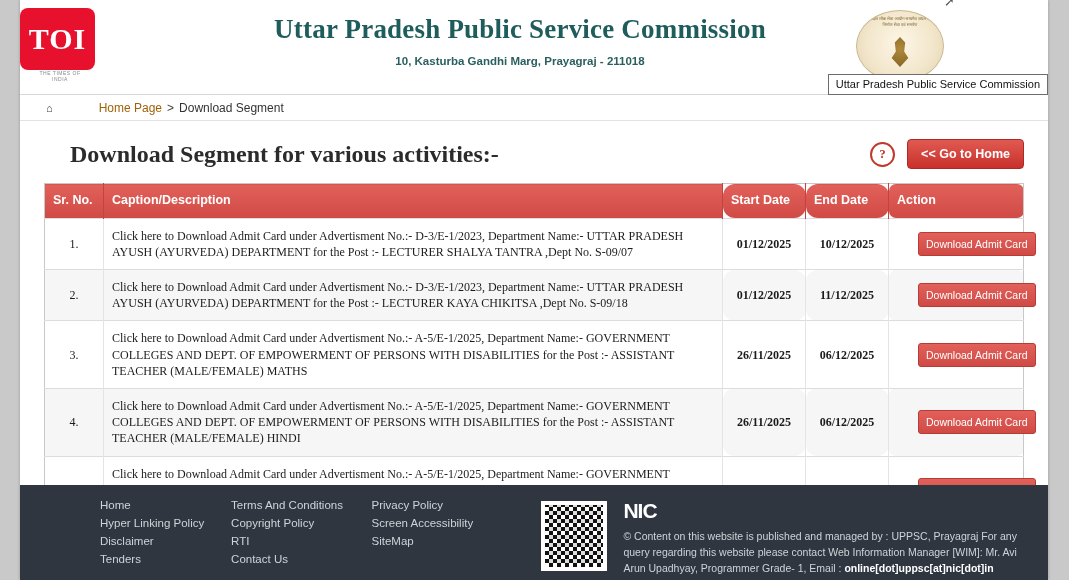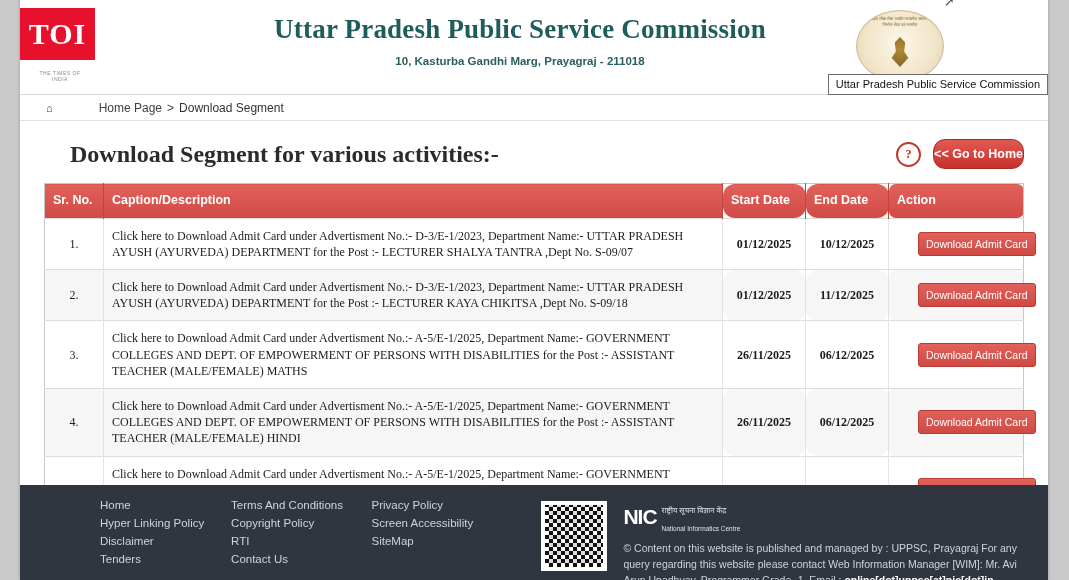--- a/index.html
+++ b/index.html
@@ -34,30 +34,31 @@
     position: relative;
     height: 94px;
     background: #ffffff;
     border-bottom: 1px solid #d8d8d8;
   }
   .toi-logo {
     position: absolute;
     left: 0px;
     top: 8px;
     width: 75px;
-    height: 52px;
+    height: 62px;
     background: #e8112d;
     color: #ffffff;
     font-family: "Liberation Serif", serif;
     font-weight: bold;
     font-size: 30px;
     letter-spacing: 1px;
     display: flex;
     align-items: center;
     justify-content: center;
+    border-radius: 8px;
   }
   .toi-stem {
     position: absolute;
     left: 68px;
     top: 14px;
     width: 14px;
     height: 66px;
     background: linear-gradient(180deg,#cfcfcf 0%, #9a9a9a 100%);
     transform: skewX(-4deg);
     z-index: -1;
@@ -152,21 +153,21 @@
     padding-left: 26px;
     font-size: 12px;
     color: #333;
   }
   .breadcrumb .home-icon {
     color: #444;
     font-size: 11px;
     margin-right: 6px;
   }
   .breadcrumb a {
-    color: #404040;
+    color: #a16207;
     text-decoration: none;
     padding-left: 40px;
   }
   .breadcrumb .sep { margin: 0 5px; color: #444; }
   .breadcrumb .current { color: #333; }
 
   
   .content {
     background: #ffffff;
     padding: 10px 24px 0 24px;
@@ -200,24 +201,24 @@
     display: flex;
     align-items: center;
     justify-content: center;
     font-family: "Liberation Serif", serif;
   }
   .go-home-btn {
     background: #d9534f;
     background: linear-gradient(180deg,#e05a51 0%, #c9302c 100%);
     color: #ffffff;
     border: 1px solid #ac2925;
-    border-radius: 12px;
+    border-radius: 4px;
     font-size: 12.5px;
     font-weight: bold;
-    padding: 7px 0;
+    padding: 7px 13px;
     cursor: pointer;
   }
 
   table.dl-table {
     width: 100%;
     border-collapse: collapse;
     border: 1px solid #c8c8c8;
     table-layout: fixed;
   }
   table.dl-table thead th {
@@ -451,24 +452,20 @@
             <a href="#">Privacy Policy</a>
             <a href="#">Screen Accessibility</a>
             <a href="#">SiteMap</a>
           </div>
 
         <div class="qr"></div>
 
         <div class="footer-right">
           <div class="nic-logo">
             <span class="nic-word">NIC</span>
-            <span>
-              <span class="nic-hi">राष्ट्रीय सूचना विज्ञान केंद्र</span><br>
-              <span class="nic-sub">National Informatics Centre</span>
-            </span>
           </div>
           <div class="copy-text">
             <span>© Content on this website is published and managed by : UPPSC, Prayagraj For any query regarding this website please contact Web Information Manager [WIM]: Mr. Avi Arun Upadhyay, Programmer Grade- 1, Email :</span>
             <b>online[dot]uppsc[at]nic[dot]in</b>
           </div>
         </div>
       </div>
     </div>
 
   </div>

